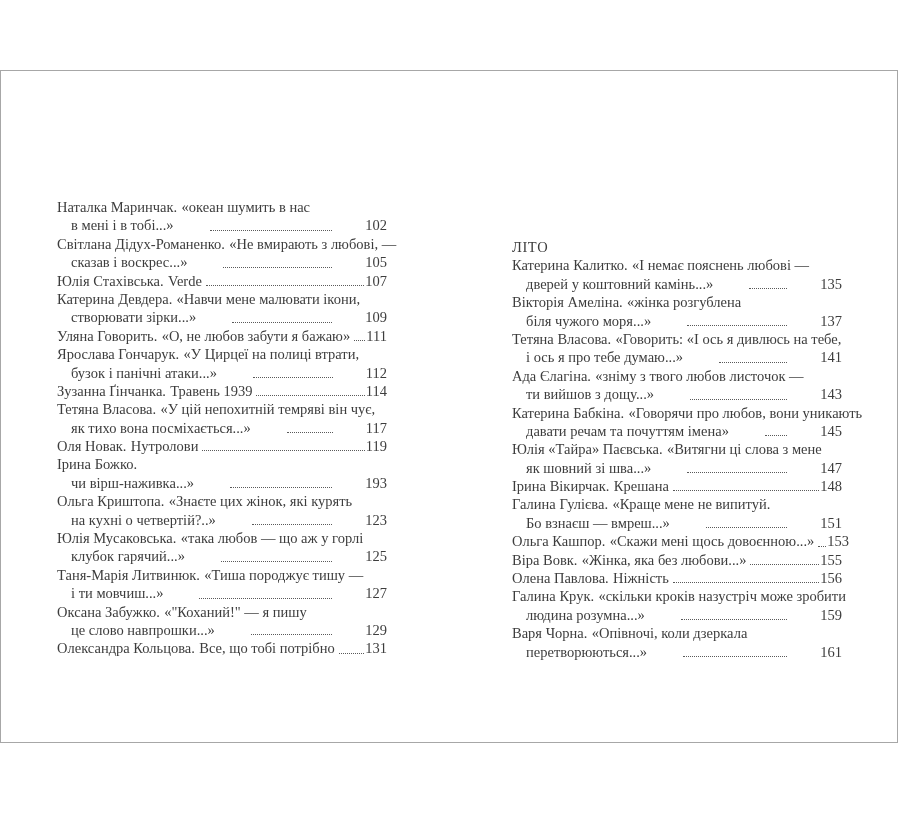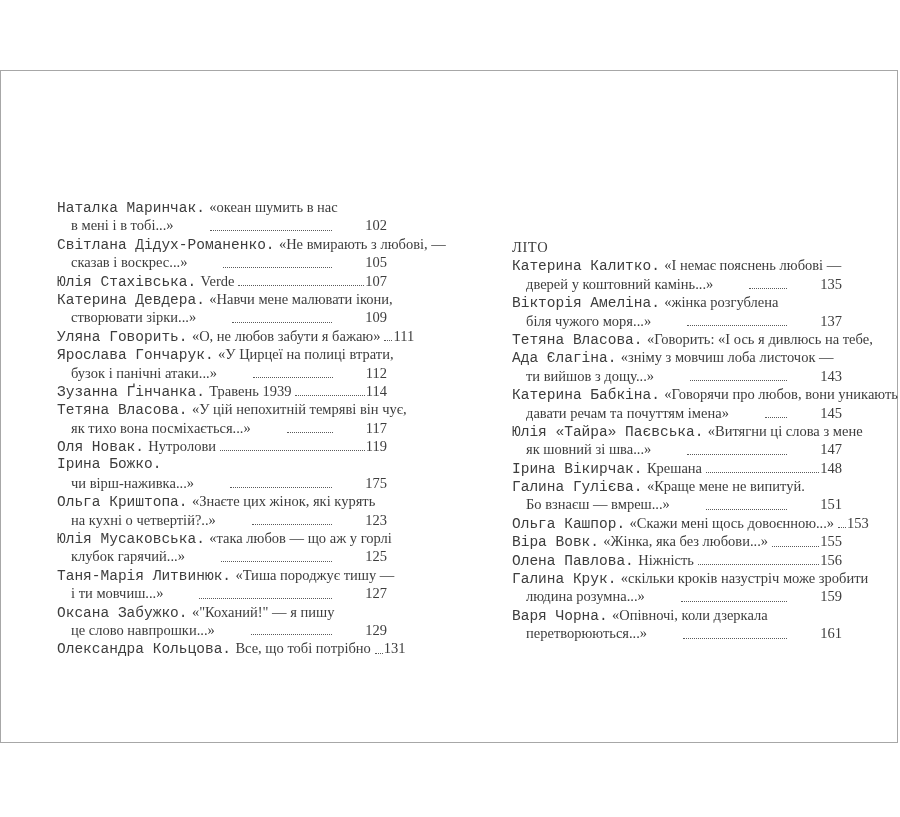--- a/index.html
+++ b/index.html
@@ -41,21 +41,21 @@
     white-space: pre;
     height: 18.4px;
   }
   .line.cont { padding-left: 14px; gap: 32px; }
 
   .section-header {
     letter-spacing: 0.6px;
     height: 18.4px;
     white-space: pre;
   }
-  .author { font-style: normal; font-family: Liberation Mono, monospace; }
+  .author { font-style: normal; }
   .title  { }
   .author + .title { margin-left: 0.3em; }
 
   .leader {
     flex: 1 1 0;
     min-width: 8px;
     border-bottom: 1px dotted var(--leader-color, #5a5a5a);
     align-self: flex-end;
     margin: 0 1px 4px 4px;
   }
@@ -96,21 +96,21 @@
       </div>
       <div class="entry">
         <div class="line"><span class="author">Тетяна Власова.</span><span class="title">«У цій непохитній темряві він чує,</span></div>
         <div class="line cont"><span class="title">як тихо вона посміхається...»</span><span class="leader"></span><span class="pagenum">117</span></div>
       </div>
       <div class="entry">
         <div class="line"><span class="author">Оля Новак.</span><span class="title">Нутролови</span><span class="leader"></span><span class="pagenum">119</span></div>
       </div>
       <div class="entry">
         <div class="line"><span class="author">Ірина Божко.</span></div>
-        <div class="line cont"><span class="title">чи вірш-наживка...»</span><span class="leader"></span><span class="pagenum">175</span></div>
+        <div class="line cont"><span class="title">чи вірш-наживка...»</span><span class="leader"></span><span class="pagenum">193</span></div>
       </div>
       <div class="entry">
         <div class="line"><span class="author">Ольга Криштопа.</span><span class="title">«Знаєте цих жінок, які курять</span></div>
         <div class="line cont"><span class="title">на кухні о четвертій?..»</span><span class="leader"></span><span class="pagenum">123</span></div>
       </div>
       <div class="entry">
         <div class="line"><span class="author">Юлія Мусаковська.</span><span class="title">«така любов — що аж у горлі</span></div>
         <div class="line cont"><span class="title">клубок гарячий...»</span><span class="leader"></span><span class="pagenum">125</span></div>
       </div>
       <div class="entry">
@@ -130,23 +130,24 @@
       <div class="entry">
         <div class="line"><span class="author">Катерина Калитко.</span><span class="title">«І немає пояснень любові —</span></div>
         <div class="line cont"><span class="title">дверей у коштовний камінь...»</span><span class="leader"></span><span class="pagenum">135</span></div>
       </div>
       <div class="entry">
         <div class="line"><span class="author">Вікторія Амеліна.</span><span class="title">«жінка розгублена</span></div>
         <div class="line cont"><span class="title">біля чужого моря...»</span><span class="leader"></span><span class="pagenum">137</span></div>
       </div>
       <div class="entry">
         <div class="line"><span class="author">Тетяна Власова.</span><span class="title">«Говорить: «І ось я дивлюсь на тебе,</span></div>
+        <div class="line cont"><span class="title">і ось я про тебе думаю...»</span><span class="leader"></span><span class="pagenum">141</span></div>
       </div>
       <div class="entry">
-        <div class="line"><span class="author">Ада Єлагіна.</span><span class="title">«зніму з мовчиш лоба листочок —</span></div>
+        <div class="line"><span class="author">Ада Єлагіна.</span><span class="title">«зніму з твого любов листочок —</span></div>
         <div class="line cont"><span class="title">ти вийшов з дощу...»</span><span class="leader"></span><span class="pagenum">143</span></div>
       </div>
       <div class="entry">
         <div class="line"><span class="author">Катерина Бабкіна.</span><span class="title">«Говорячи про любов, вони уникають</span></div>
         <div class="line cont"><span class="title">давати речам та почуттям імена»</span><span class="leader"></span><span class="pagenum">145</span></div>
       </div>
       <div class="entry">
         <div class="line"><span class="author">Юлія «Тайра» Паєвська.</span><span class="title">«Витягни ці слова з мене</span></div>
         <div class="line cont"><span class="title">як шовний зі шва...»</span><span class="leader"></span><span class="pagenum">147</span></div>
       </div>

